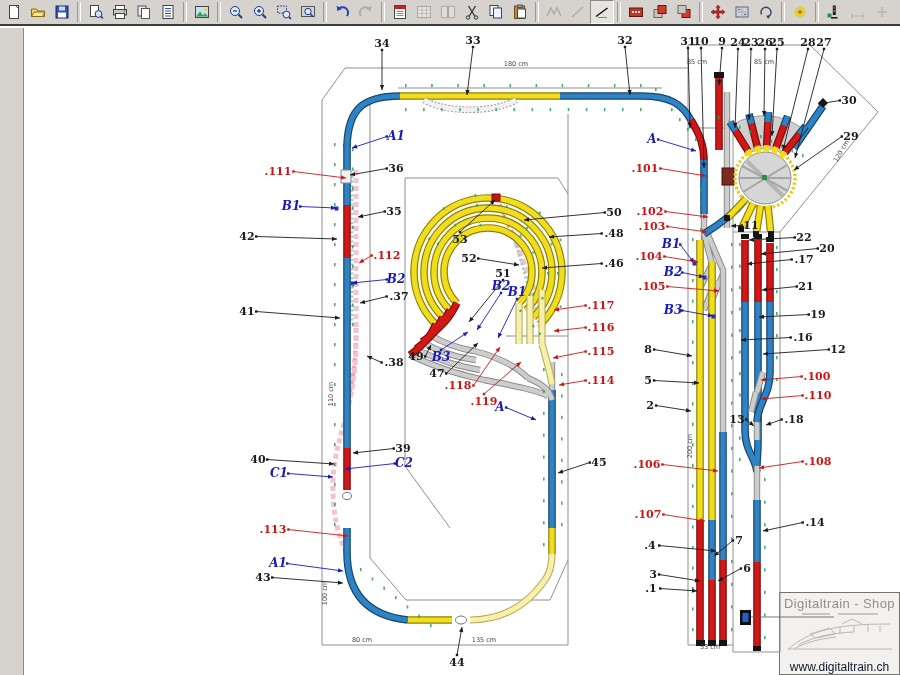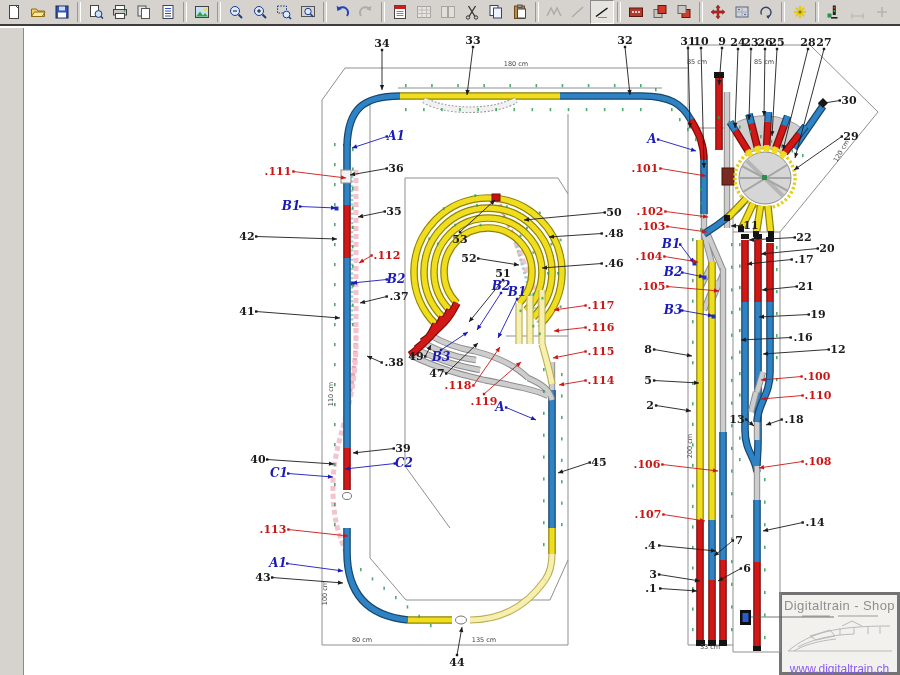--- a/index.html
+++ b/index.html
@@ -12,25 +12,25 @@
   .tb svg{display:block;}
   .tb.off{opacity:.42;filter:grayscale(1);}
   .tb.active{border:1px solid #8a8a8a;border-right-color:#fff;border-bottom-color:#fff;background:#e6e4df;}
   .sep{flex:0 0 auto;width:2px;height:20px;margin:0 3px;border-left:1px solid #9b988f;border-right:1px solid #ffffff;}
   
   .canvas{position:absolute;top:28px;left:0;width:900px;height:647px;background:#fff;}
   .left-strip{position:absolute;left:0;top:0;width:24px;height:647px;background:#d6d3ce;border-right:1px solid #8a8a8a;box-sizing:border-box;}
   svg.plan{position:absolute;left:0;top:0;z-index:2;}
   
   .watermark{position:absolute;left:779px;top:564px;width:121px;height:83px;z-index:1;
-             background:#f3f1ed;border:3px solid #737373;box-sizing:border-box;text-align:center;}
+             background:#f3f1ed;border:1px solid #737373;box-sizing:border-box;text-align:center;}
   .wm-title{font-family:"Liberation Sans",sans-serif;font-size:13px;color:#8f8f8f;letter-spacing:.4px;margin-top:3px;}
   .wm-sub{display:flex;justify-content:center;gap:8px;margin-top:2px;}
   .wm-sub i{display:block;height:2px;background:#c8c6c1;}
-  .wm-url{font-size:12px;color:#8b5cf6;margin-top:1px;}
+  .wm-url{font-size:12px;color:#0f172a;margin-top:1px;}
   
   .plan path,.plan line,.plan circle,.plan ellipse{vector-effect:none;}
   .caseB{stroke:#15466b;stroke-width:7.6;fill:none}.coreB{stroke:#2f83c5;stroke-width:5.2;fill:none}
   .caseR{stroke:#7c0d0d;stroke-width:7.6;fill:none}.coreR{stroke:#d21717;stroke-width:5.2;fill:none}
   .caseY{stroke:#8f8200;stroke-width:7.6;fill:none}.coreY{stroke:#f0dd1e;stroke-width:5.2;fill:none}
   .caseP{stroke:#b9ae56;stroke-width:7.2;fill:none}.coreP{stroke:#f6efad;stroke-width:5;fill:none}
   .caseG{stroke:#8c8c8c;stroke-width:6.4;fill:none}.coreG{stroke:#cdcdcd;stroke-width:4.4;fill:none}
   .caseW{stroke:#9a9a9a;stroke-width:6.6;fill:none;stroke-dasharray:2 1.6}.coreW{stroke:#f1f1f1;stroke-width:4.6;fill:none}
   .outline{stroke:#8f8f8f;stroke-width:1;fill:none}
 </style>

